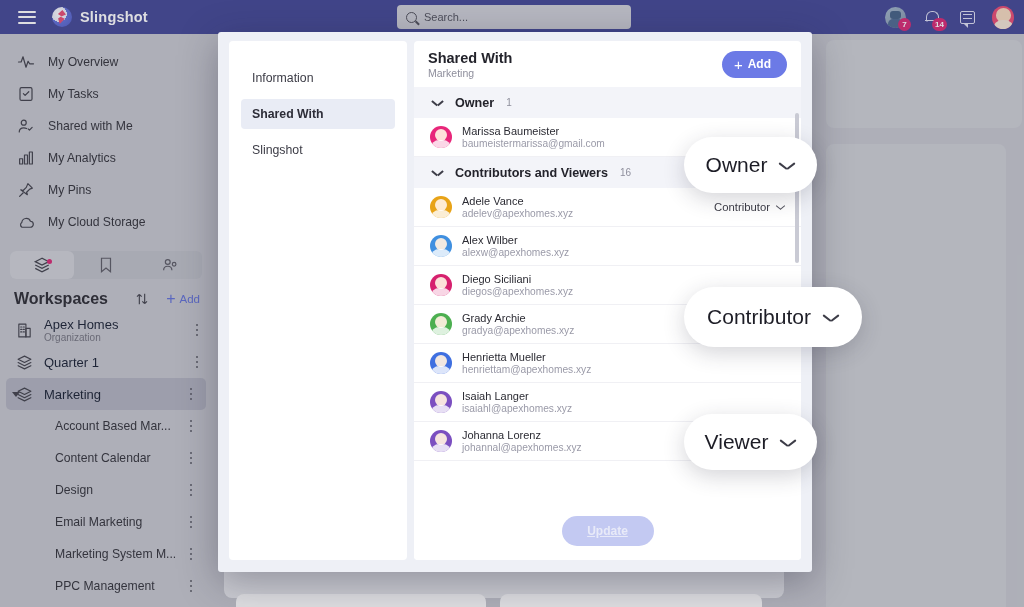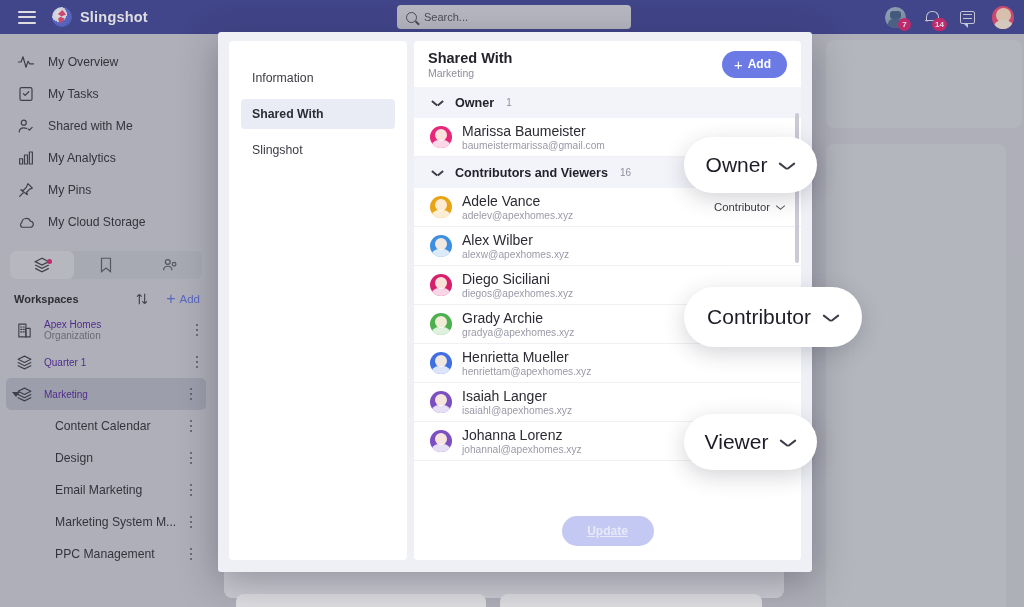--- a/index.html
+++ b/index.html
@@ -69,31 +69,31 @@
 
   .switcher {
     margin:13px 10px 0 10px; height:28px; background:#bcbec6; border-radius:6px;
     display:flex; align-items:center;
   }
   .sw-tab { flex:1; height:28px; display:flex; align-items:center; justify-content:center; cursor:pointer; position:relative; border-radius:6px; }
   .sw-tab.active { background:#cdcfd5; }
   .sw-dot { position:absolute; right:22px; top:8px; width:5px; height:5px; border-radius:50%; background:#d6206e; }
 
   .ws-head { display:flex; align-items:center; height:30px; padding:0 12px 0 14px; margin-top:5px; }
-  .ws-title { font-size:11px; font-weight:bold; color:#23232b; }
+  .ws-title { font-size:16px; font-weight:bold; color:#23232b; }
   .ws-spacer { flex:1; }
   .ws-sort { width:16px; height:16px; margin-right:16px; cursor:pointer; }
   .ws-add { display:flex; align-items:center; gap:4px; cursor:pointer; }
   .ws-add .plus { font-size:16px; color:#5b6bd6; line-height:1; }
   .ws-add .t { font-size:11.5px; color:#5b6bd6; }
 
   .ws-row { height:32px; display:flex; align-items:center; padding-left:14px; padding-right:8px; cursor:pointer; position:relative; }
   .ws-row.sel { background:#aeb0bd; border-radius:5px; margin:0 6px; padding-left:8px; }
   .ws-ico { width:20px; flex:none; display:flex; align-items:center; justify-content:center; }
-  .ws-label { font-size:10px; color:#4c1d95; margin-left:10px; white-space:nowrap; }
+  .ws-label { font-size:13px; color:#0f172a; margin-left:10px; white-space:nowrap; }
   .ws-sub { font-size:10px; color:#6e6e7a; margin-left:10px; }
   .ws-txtcol { display:flex; flex-direction:column; justify-content:center; }
   .kebab { margin-left:auto; width:14px; display:flex; flex-direction:column; align-items:center; gap:2.5px; cursor:pointer; }
   .kebab i { width:2.5px; height:2.5px; background:#55555f; border-radius:50%; display:block; }
   .ws-child { height:32px; display:flex; align-items:center; padding-left:55px; padding-right:14px; cursor:pointer; }
   .ws-child .t { font-size:12.2px; color:#2b2b33; white-space:nowrap; overflow:hidden; text-overflow:ellipsis; }
   .caret { position:absolute; left:6px; width:0; height:0; border-left:4px solid transparent; border-right:4px solid transparent; border-top:5px solid #3a3a44; }
 
   
   .bg-canvas { position:absolute; top:34px; left:212px; width:812px; height:573px; background:#c3c5cc; z-index:5; }
@@ -160,21 +160,21 @@
   .chev::before { left:0; transform:rotate(40deg); transform-origin:left center; }
   .chev::after { right:0; transform:rotate(-40deg); transform-origin:right center; }
   .grp-title { font-size:12.6px; font-weight:bold; color:#23232b; }
   .grp-count { font-size:10px; color:#8e8e9c; }
 
   .person { height:39px; display:flex; align-items:center; padding:0 16px 0 16px; border-bottom:1px solid #f0f0f4; }
   .avatar { width:22px; height:22px; border-radius:50%; flex:none; position:relative; overflow:hidden; }
   .avatar::before { content:''; position:absolute; left:5px; top:3px; width:12px; height:12px; border-radius:50%; background:rgba(255,240,225,.93); }
   .avatar::after { content:''; position:absolute; left:1px; bottom:0; width:20px; height:8px; border-radius:9px 9px 0 0; background:rgba(255,255,255,.82); }
   .p-txt { margin-left:10px; display:flex; flex-direction:column; min-width:0; }
-  .p-name { font-size:14px; color:#2b2b33; white-space:nowrap; }
+  .p-name { font-size:11px; color:#2b2b33; white-space:nowrap; }
   .p-mail { font-size:10.2px; color:#9a9aa8; margin-top:1px; white-space:nowrap; }
   .p-role { margin-left:auto; display:flex; align-items:center; gap:6px; font-size:11.3px; color:#3c3c46; cursor:pointer; }
   .p-role .chev { width:9px; height:6px; }
   .p-role .chev::before, .p-role .chev::after { width:6px; height:1.4px; background:#55555f; }
 
   .mm-foot { height:58px; flex:none; display:flex; align-items:center; justify-content:center; background:#fff; }
   .update-btn {
     width:92px; height:30px; border-radius:16px; background:#c3c9f2; border:none;
     color:#e8eaf8; font-size:12px; font-weight:bold; cursor:pointer;
     font-family:"Liberation Sans", sans-serif;
@@ -436,20 +436,28 @@
             <span class="ws-label">Marketing</span>
           </span>
           <span class="kebab">
             <i></i>
             <i></i>
             <i></i>
           </span>
         </div>
       </div>
     <div id="ws-children">
+        <div class="ws-child">
+          <span class="t">Account Based Mar...</span>
+          <span class="kebab">
+            <i></i>
+            <i></i>
+            <i></i>
+          </span>
+        </div>
         <div class="ws-child">
           <span class="t">Content Calendar</span>
           <span class="kebab">
             <i></i>
             <i></i>
             <i></i>
           </span>
         </div>
         <div class="ws-child">
           <span class="t">Design</span>

